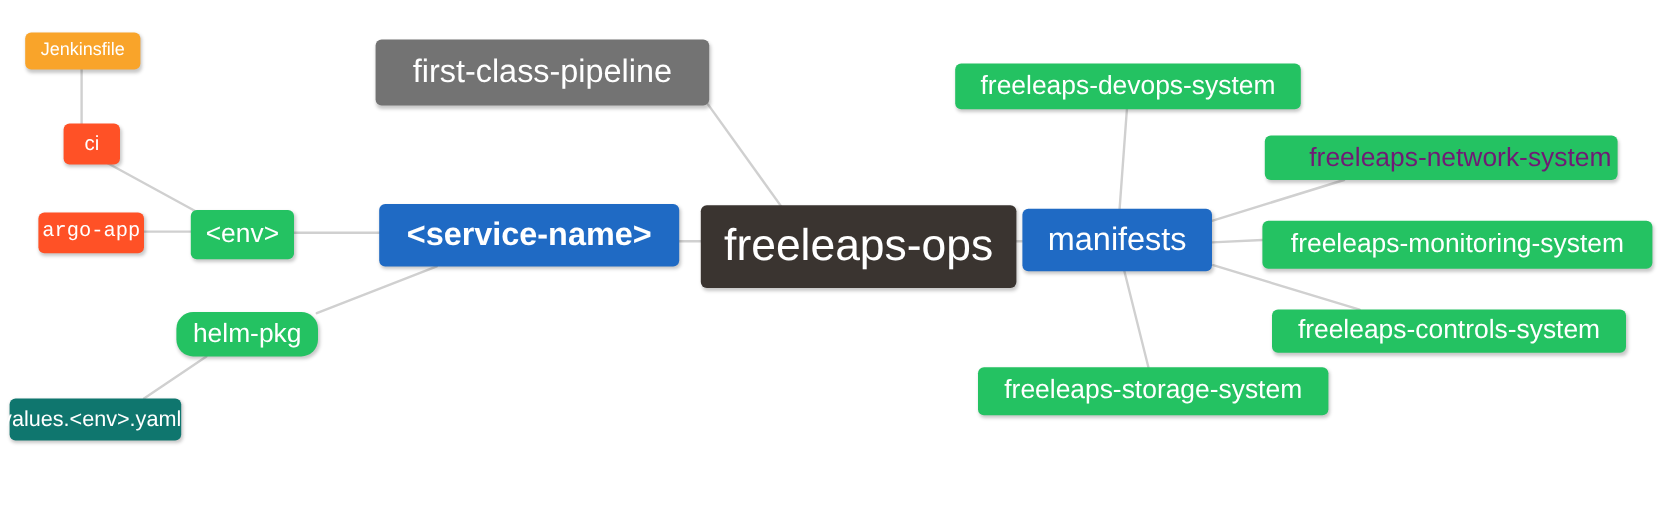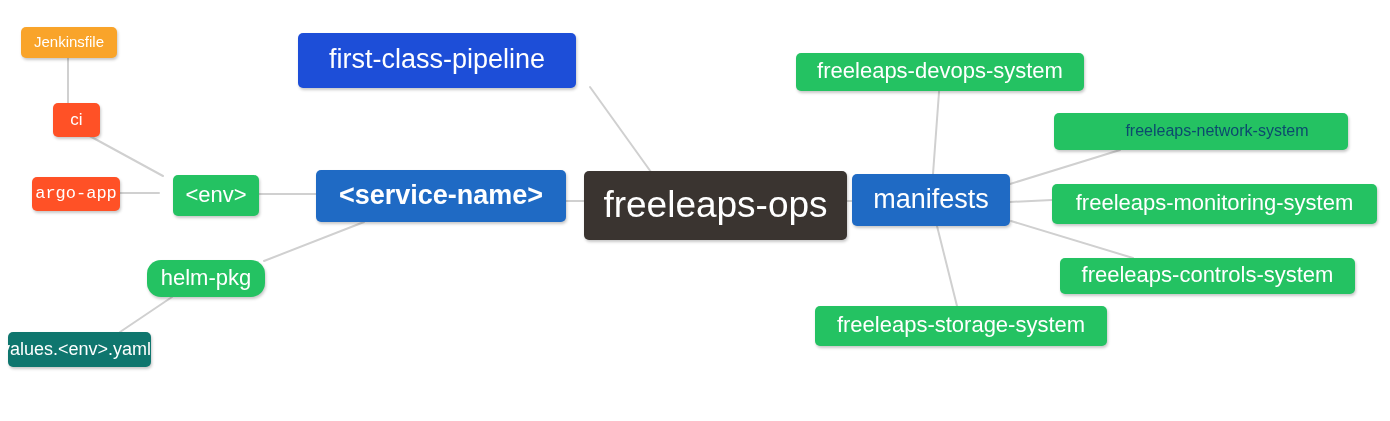--- a/index.html
+++ b/index.html
@@ -66,45 +66,45 @@
   <div id="nodes-layer">
       <div class="node" style="left: 21px; top: 27px; width: 96px; height: 31px; font-size: 15px; background: rgb(249, 164, 42); color: rgb(255, 255, 255);">
         <span class="label">Jenkinsfile</span>
       </div>
       <div class="node" style="left: 53px; top: 103px; width: 47px; height: 34px; font-size: 17px; background: rgb(255, 81, 38); color: rgb(255, 255, 255);">
         <span class="label">ci</span>
       </div>
       <div class="node" style="left: 32px; top: 177px; width: 88px; height: 34px; font-size: 17px; background: rgb(255, 81, 38); color: rgb(255, 255, 255); font-family: Liberation Mono, monospace;">
         <span class="label">argo-app</span>
       </div>
-      <div class="node" style="left: 159px; top: 175px; width: 86px; height: 41px; font-size: 22px; background: rgb(36, 194, 98); color: rgb(255, 255, 255); margin-left: 14px;">
+      <div class="node" style="left: 159px; top: 175px; width: 86px; height: 41px; font-size: 22px; background: rgb(36, 194, 98); color: rgb(255, 255, 255);">
         <span class="label">&lt;env&gt;</span>
       </div>
       <div class="node" style="left: 147px; top: 260px; width: 118px; height: 37px; font-size: 22px; background: rgb(36, 194, 98); color: rgb(255, 255, 255); border-radius: 14px;">
         <span class="label">helm-pkg</span>
       </div>
       <div class="node" style="left: 8px; top: 332px; width: 143px; height: 35px; font-size: 18px; background: #0f766e; color: rgb(255, 255, 255); justify-content: flex-end;">
         <span class="label">values.&lt;env&gt;.yaml</span>
       </div>
-      <div class="node" style="left: 298px; top: 33px; width: 278px; height: 55px; font-size: 27px; background: #1d4ed8; color: rgb(255, 255, 255);">
+      <div class="node" style="left: 313px; top: 33px; width: 278px; height: 55px; font-size: 27px; background: #737373; color: rgb(255, 255, 255);">
         <span class="label">first-class-pipeline</span>
       </div>
       <div class="node" style="left: 316px; top: 170px; width: 250px; height: 52px; font-size: 27px; background: rgb(31, 106, 196); color: rgb(255, 255, 255); font-weight: bold;">
         <span class="label">&lt;service-name&gt;</span>
       </div>
       <div class="node" style="left: 584px; top: 171px; width: 263px; height: 69px; font-size: 37px; background: rgb(58, 52, 48); color: rgb(255, 255, 255);">
         <span class="label">freeleaps-ops</span>
       </div>
       <div class="node" style="left: 852px; top: 174px; width: 158px; height: 52px; font-size: 27px; background: rgb(31, 106, 196); color: rgb(255, 255, 255);">
         <span class="label">manifests</span>
       </div>
       <div class="node" style="left: 796px; top: 27px; width: 288px; height: 38px; font-size: 22px; background: rgb(36, 194, 98); color: rgb(255, 255, 255); margin-top: 26px;">
         <span class="label">freeleaps-devops-system</span>
       </div>
-      <div class="node" style="left: 1054px; top: 113px; width: 294px; height: 37px; font-size: 16px; background: rgb(36, 194, 98); color: #0c4a6e; padding-left: 32px;">
+      <div class="node" style="left: 1054px; top: 113px; width: 294px; height: 37px; font-size: 22px; background: rgb(36, 194, 98); color: #701a75; padding-left: 32px;">
         <span class="label">freeleaps-network-system</span>
       </div>
       <div class="node" style="left: 1052px; top: 184px; width: 325px; height: 40px; font-size: 22px; background: rgb(36, 194, 98); color: rgb(255, 255, 255);">
         <span class="label">freeleaps-monitoring-system</span>
       </div>
       <div class="node" style="left: 1060px; top: 258px; width: 295px; height: 36px; font-size: 22px; background: rgb(36, 194, 98); color: rgb(255, 255, 255);">
         <span class="label">freeleaps-controls-system</span>
       </div>
       <div class="node" style="left: 815px; top: 306px; width: 292px; height: 40px; font-size: 22px; background: rgb(36, 194, 98); color: rgb(255, 255, 255);">
         <span class="label">freeleaps-storage-system</span>

